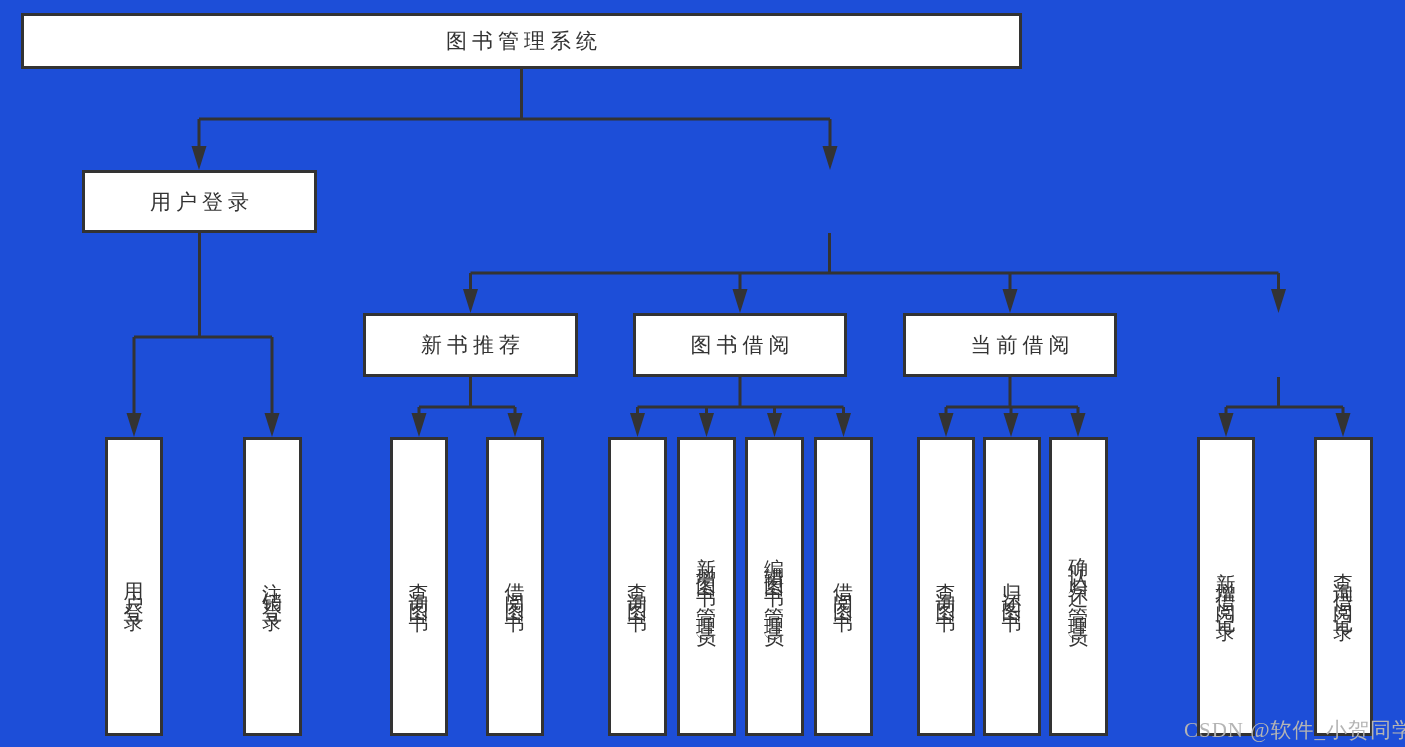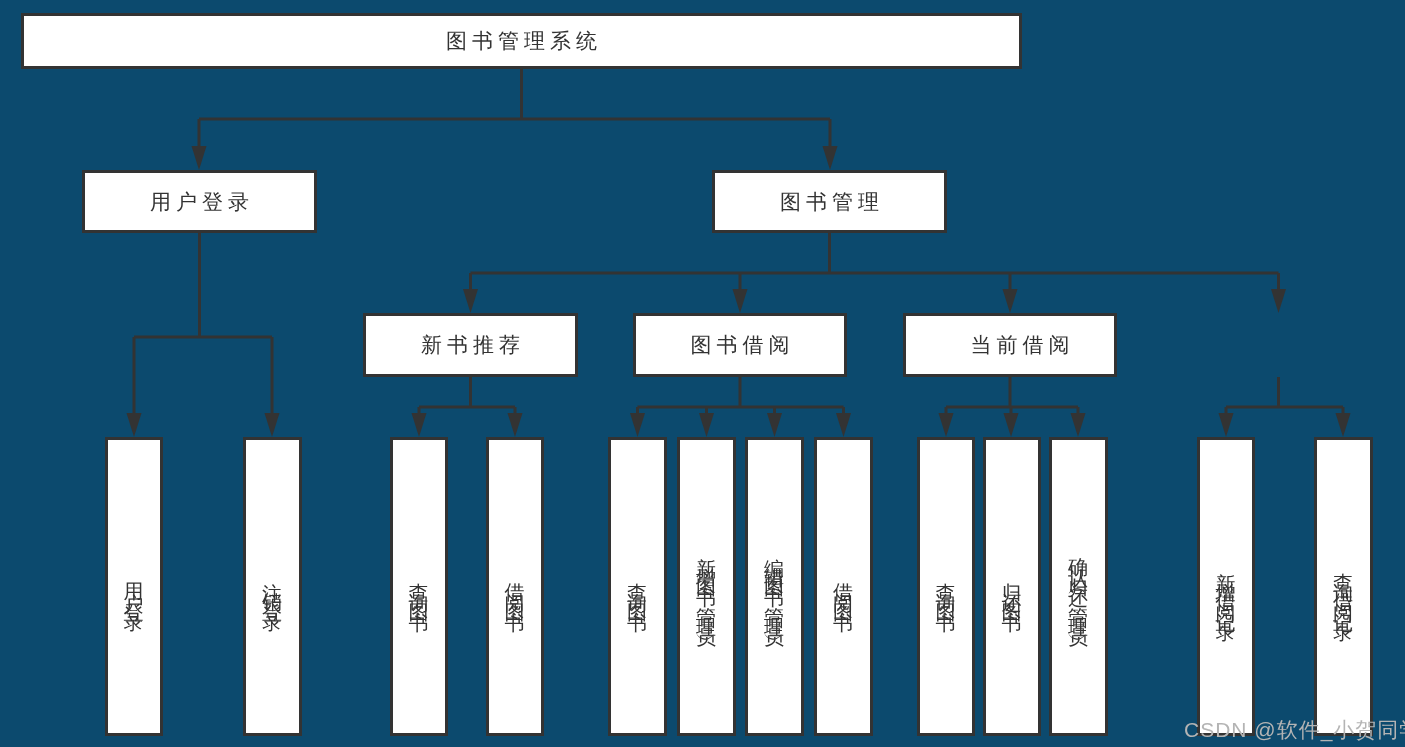--- a/index.html
+++ b/index.html
@@ -1,22 +1,22 @@
 <!DOCTYPE html>
 <html><head>
 <meta charset="utf-8">
 <style>
   html, body { margin: 0; padding: 0; background: #ffffff; }
   * { box-sizing: border-box; }
   .stage {
     position: relative;
     width: 1405px;
     height: 747px;
-    background: #0c4a6e;
-    font-family: Liberation Sans, sans-serif;
+    background: #1d4ed8;
+    font-family: Liberation Serif, serif;
     color: #333333;
     overflow: hidden;
   }
   .connectors {
     position: absolute;
     left: 0; top: 0;
     width: 1405px; height: 747px;
   }
   .node {
     position: absolute;
@@ -86,23 +86,20 @@
       M1335.5 413 L1350.5 413 L1343 437 Z"></path>
   </svg>
 
   <div class="node hbox" style="left:21px; top:13px; width:1001px; height:56px;">
     <span>图书管理系统</span>
   </div>
 
   <div class="node hbox" style="left:82px; top:170px; width:235px; height:63px;">
     <span>用户登录</span>
   </div>
-  <div class="node hbox" style="left:712px; top:170px; width:235px; height:63px;">
-    <span>图书管理</span>
-  </div>
 
   <div class="node hbox" style="left:363px; top:313px; width:215px; height:64px;">
     <span>新书推荐</span>
   </div>
   <div class="node hbox" style="left:633px; top:313px; width:214px; height:64px;">
     <span>图书借阅</span>
   </div>
   <div class="node hbox" style="left:903px; top:313px; width:214px; height:64px;padding-left:20px;">
     <span>当前借阅</span>
   </div>

